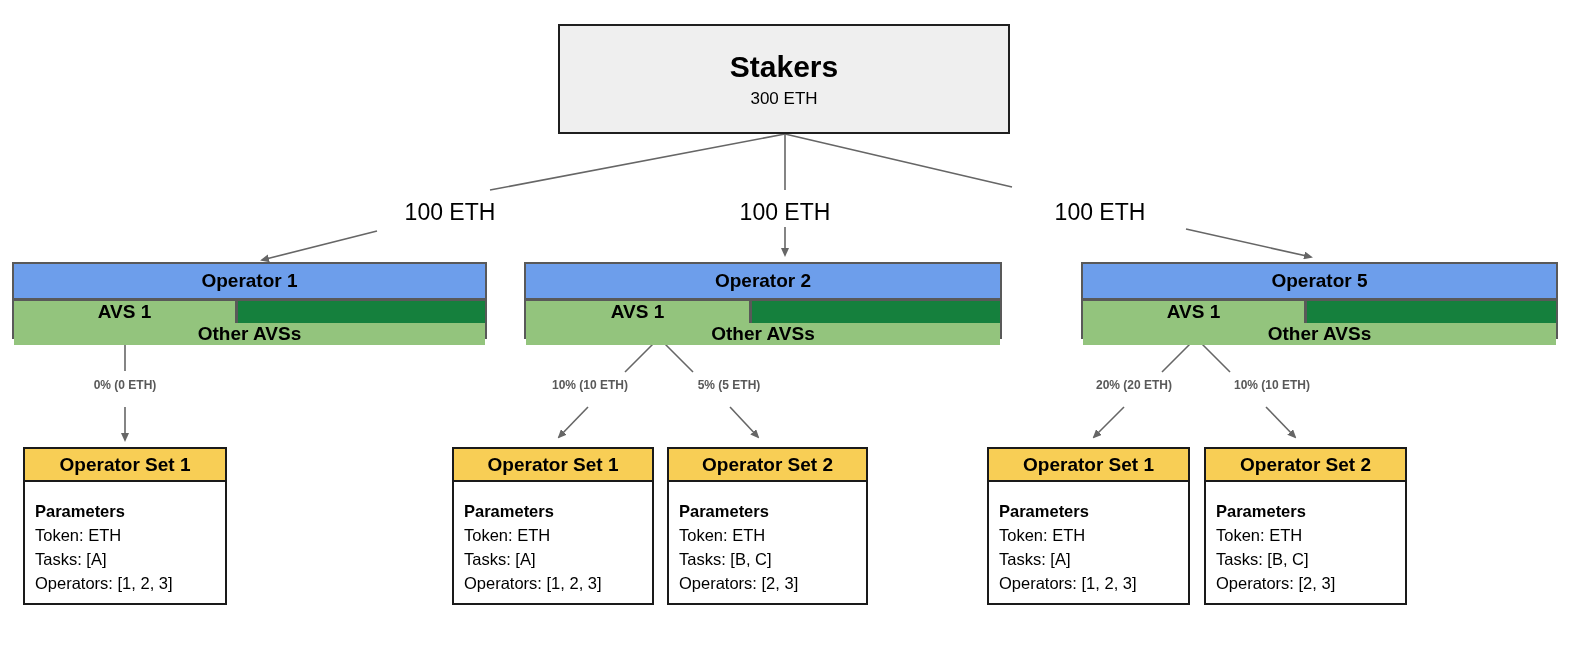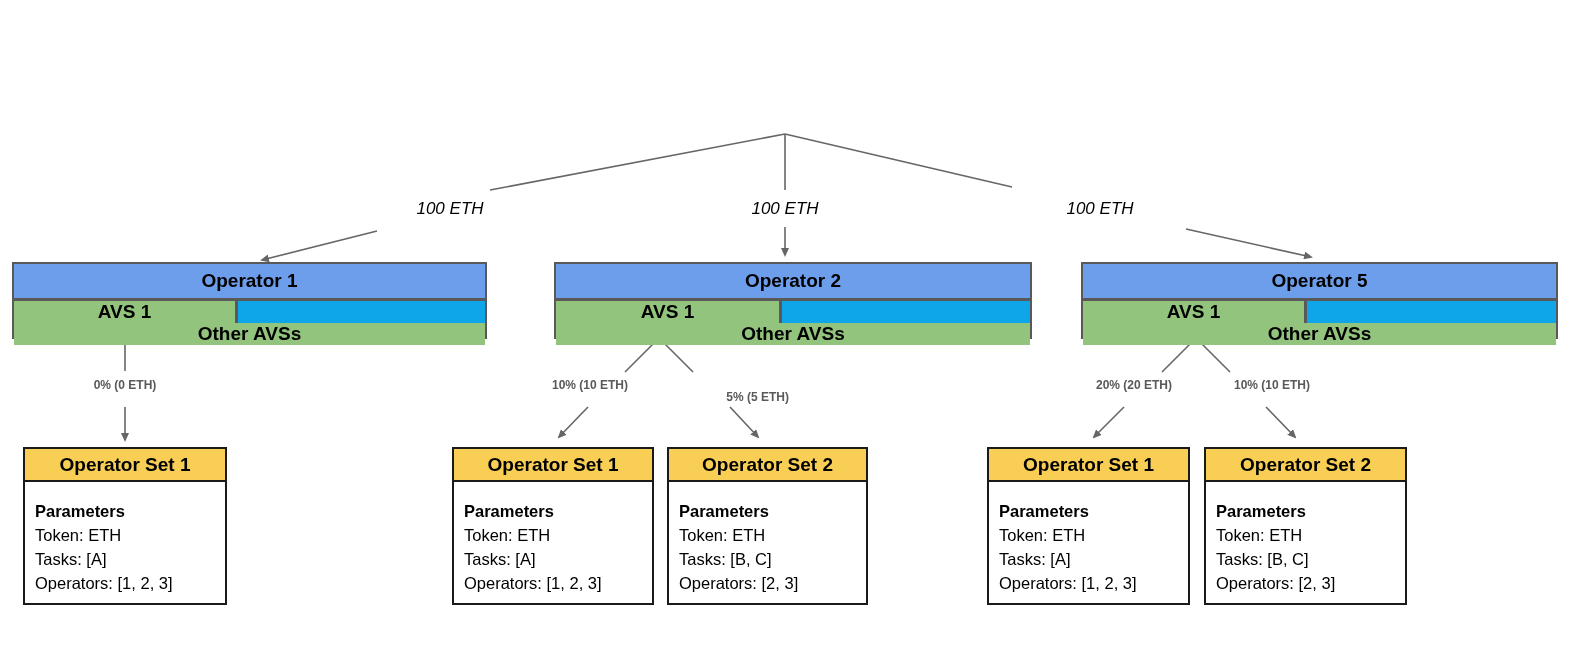--- a/index.html
+++ b/index.html
@@ -13,29 +13,29 @@
   .stakers{
     position:absolute;left:558px;top:24px;width:452px;height:110px;
     background:#efefef;border:2px solid #1f1f1f;box-sizing:border-box;
     display:flex;flex-direction:column;align-items:center;justify-content:center;z-index:2;
   }
   .stakers-title{font-size:30px;font-weight:bold;line-height:36px;}
   .stakers-amount{font-size:17px;margin-top:4px;}
 
   
   .flow-label{
-    position:absolute;font-size:17px;text-align:center;z-index:2;color:#000;font-style:italic;
+    position:absolute;font-size:23px;text-align:center;z-index:2;color:#000;
   }
   .pct-label{
     position:absolute;font-size:12px;font-weight:bold;color:#595959;text-align:center;z-index:2;white-space:nowrap;
   }
 
   
   .op-table{
-    position:absolute;box-sizing:border-box;border:2px solid #595959;z-index:2;background:#0ea5e9;
+    position:absolute;box-sizing:border-box;border:2px solid #595959;z-index:2;background:#15803d;
   }
   .op-header{
     background:#6d9eeb;height:34px;display:flex;align-items:center;justify-content:center;
     font-size:19px;font-weight:bold;border-bottom:3px solid #595959;
   }
   .op-row{display:flex;height:36px;flex-direction:column;}
   .avs-cell{
     background:#93c47d;display:flex;align-items:center;justify-content:center;
     font-size:19px;font-weight:bold;box-sizing:border-box;
   }
@@ -82,52 +82,56 @@
       <line x1="588" y1="407" x2="559" y2="437" marker-end="url(#arrow)"></line>
       <line x1="730" y1="407" x2="758" y2="437" marker-end="url(#arrow)"></line>
 
       <line x1="1196" y1="338" x2="1162" y2="372"></line>
       <line x1="1196" y1="338" x2="1230" y2="372"></line>
       <line x1="1124" y1="407" x2="1094" y2="437" marker-end="url(#arrow)"></line>
       <line x1="1266" y1="407" x2="1295" y2="437" marker-end="url(#arrow)"></line>
     </g>
   </svg>
 
+  <div class="stakers">
+    <div class="stakers-title">Stakers</div>
+    <div class="stakers-amount">300 ETH</div>
+  </div>
 
   <div class="flow-label" style="left:400px;top:199px;width:100px;">100 ETH</div>
   <div class="flow-label" style="left:735px;top:199px;width:100px;">100 ETH</div>
   <div class="flow-label" style="left:1050px;top:199px;width:100px;">100 ETH</div>
 
   <div class="op-table" style="left:12px;top:262px;width:475px;">
     <div class="op-header">Operator 1</div>
     <div class="op-row">
       <div class="avs-cell first" style="width:224px;">AVS 1</div>
       <div class="avs-cell other">Other AVSs</div>
     </div>
   </div>
 
-  <div class="op-table" style="left:554px;top:262px;width:478px;">
+  <div class="op-table" style="left:524px;top:262px;width:478px;">
     <div class="op-header">Operator 2</div>
     <div class="op-row">
       <div class="avs-cell first" style="width:226px;">AVS 1</div>
       <div class="avs-cell other">Other AVSs</div>
     </div>
   </div>
 
   <div class="op-table" style="left:1081px;top:262px;width:477px;">
     <div class="op-header">Operator 5</div>
     <div class="op-row">
       <div class="avs-cell first" style="width:224px;">AVS 1</div>
       <div class="avs-cell other">Other AVSs</div>
     </div>
   </div>
 
   <div class="pct-label" style="left:55px;top:378px;width:140px;">0% (0 ETH)</div>
   <div class="pct-label" style="left:520px;top:378px;width:140px;">10% (10 ETH)</div>
-  <div class="pct-label" style="left:669px;top:390px;width:120px;text-align:right;">5% (5 ETH)</div>
+  <div class="pct-label" style="left:669px;top:378px;width:120px;">5% (5 ETH)</div>
   <div class="pct-label" style="left:1064px;top:378px;width:140px;">20% (20 ETH)</div>
   <div class="pct-label" style="left:1202px;top:378px;width:140px;">10% (10 ETH)</div>
 
   <div class="set-box" style="left:23px;top:447px;width:204px;">
     <div class="set-header">Operator Set 1</div>
     <div class="set-body">
       <div class="param-title">Parameters</div>
       <div class="param-line">Token: ETH</div>
       <div class="param-line">Tasks: [A]</div>
       <div class="param-line">Operators: [1, 2, 3]</div>

